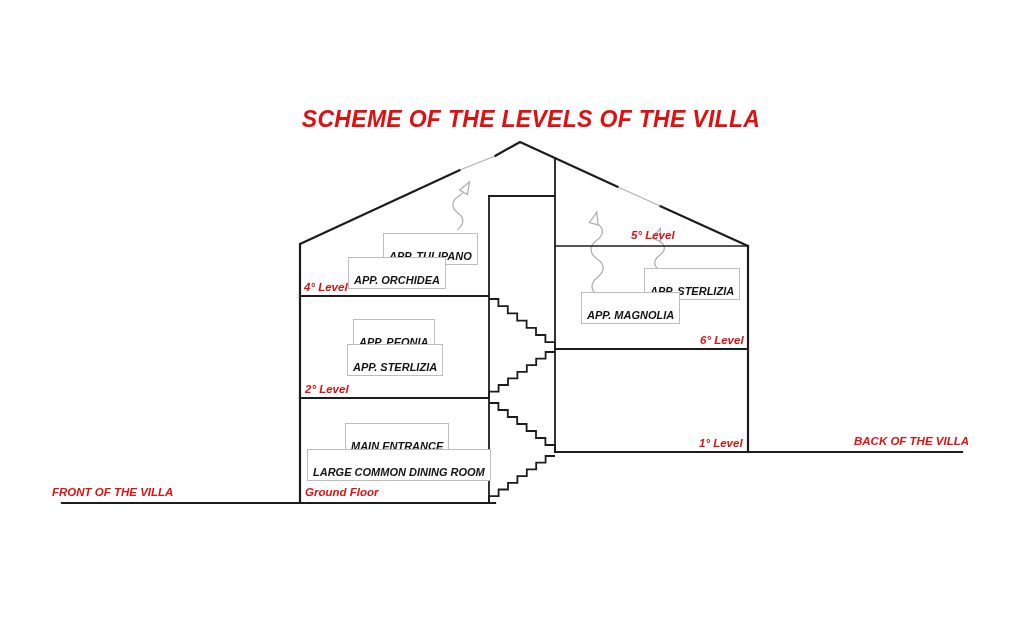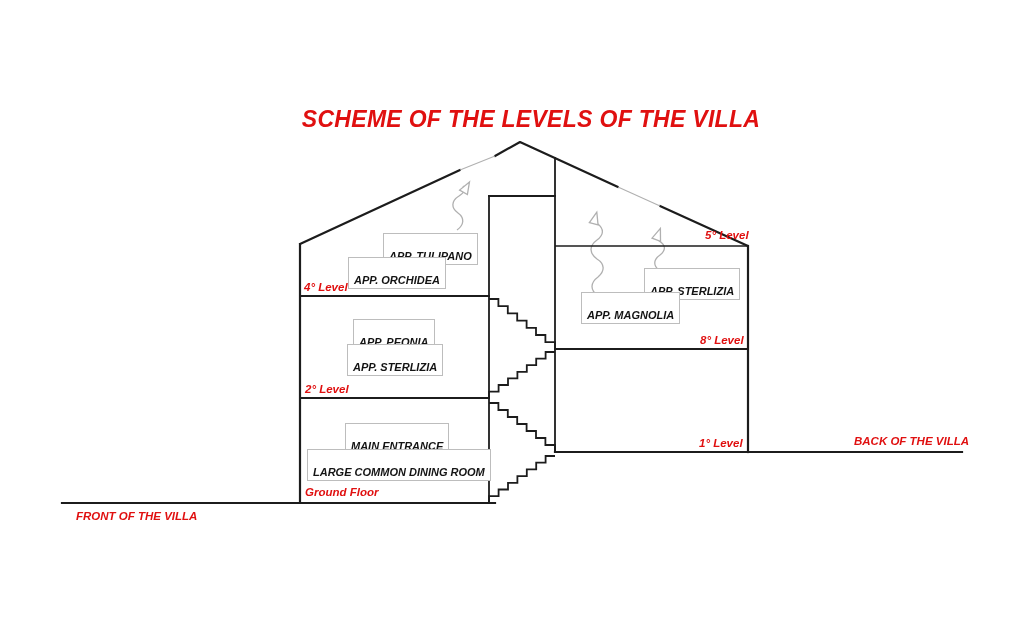--- a/index.html
+++ b/index.html
@@ -94,20 +94,20 @@
   <div class="room" style="left:347px;top:344px;">APP. STERLIZIA</div>
   <div class="room" style="left:345px;top:423px;">MAIN ENTRANCE</div>
   <div class="room" style="left:307px;top:449px;text-align:center;">LARGE COMMON DINING ROOM</div>
 
   <div class="room" style="left:644px;top:268px;">APP. STERLIZIA</div>
   <div class="room" style="left:581px;top:292px;">APP. MAGNOLIA</div>
 
   <div class="lvl" style="left:304px;top:281px;">4° Level</div>
   <div class="lvl" style="left:305px;top:383px;">2° Level</div>
   <div class="lvl" style="left:305px;top:486px;">Ground Floor</div>
-  <div class="lvl" style="left:705px;top:229px;text-align:center;">5° Level</div>
-  <div class="lvl" style="left:700px;top:334px;">8° Level</div>
+  <div class="lvl" style="left:631px;top:229px;text-align:center;">5° Level</div>
+  <div class="lvl" style="left:700px;top:334px;">6° Level</div>
   <div class="lvl" style="left:699px;top:437px;">1° Level</div>
 
-  <div class="lvl" style="left:76px;top:486px;margin-top:24px;">FRONT OF THE VILLA</div>
+  <div class="lvl" style="left:52px;top:486px;">FRONT OF THE VILLA</div>
   <div class="lvl" style="left:854px;top:435px;font-style:italic;">BACK OF THE VILLA</div>
 
 </div>
 
 </body></html>

